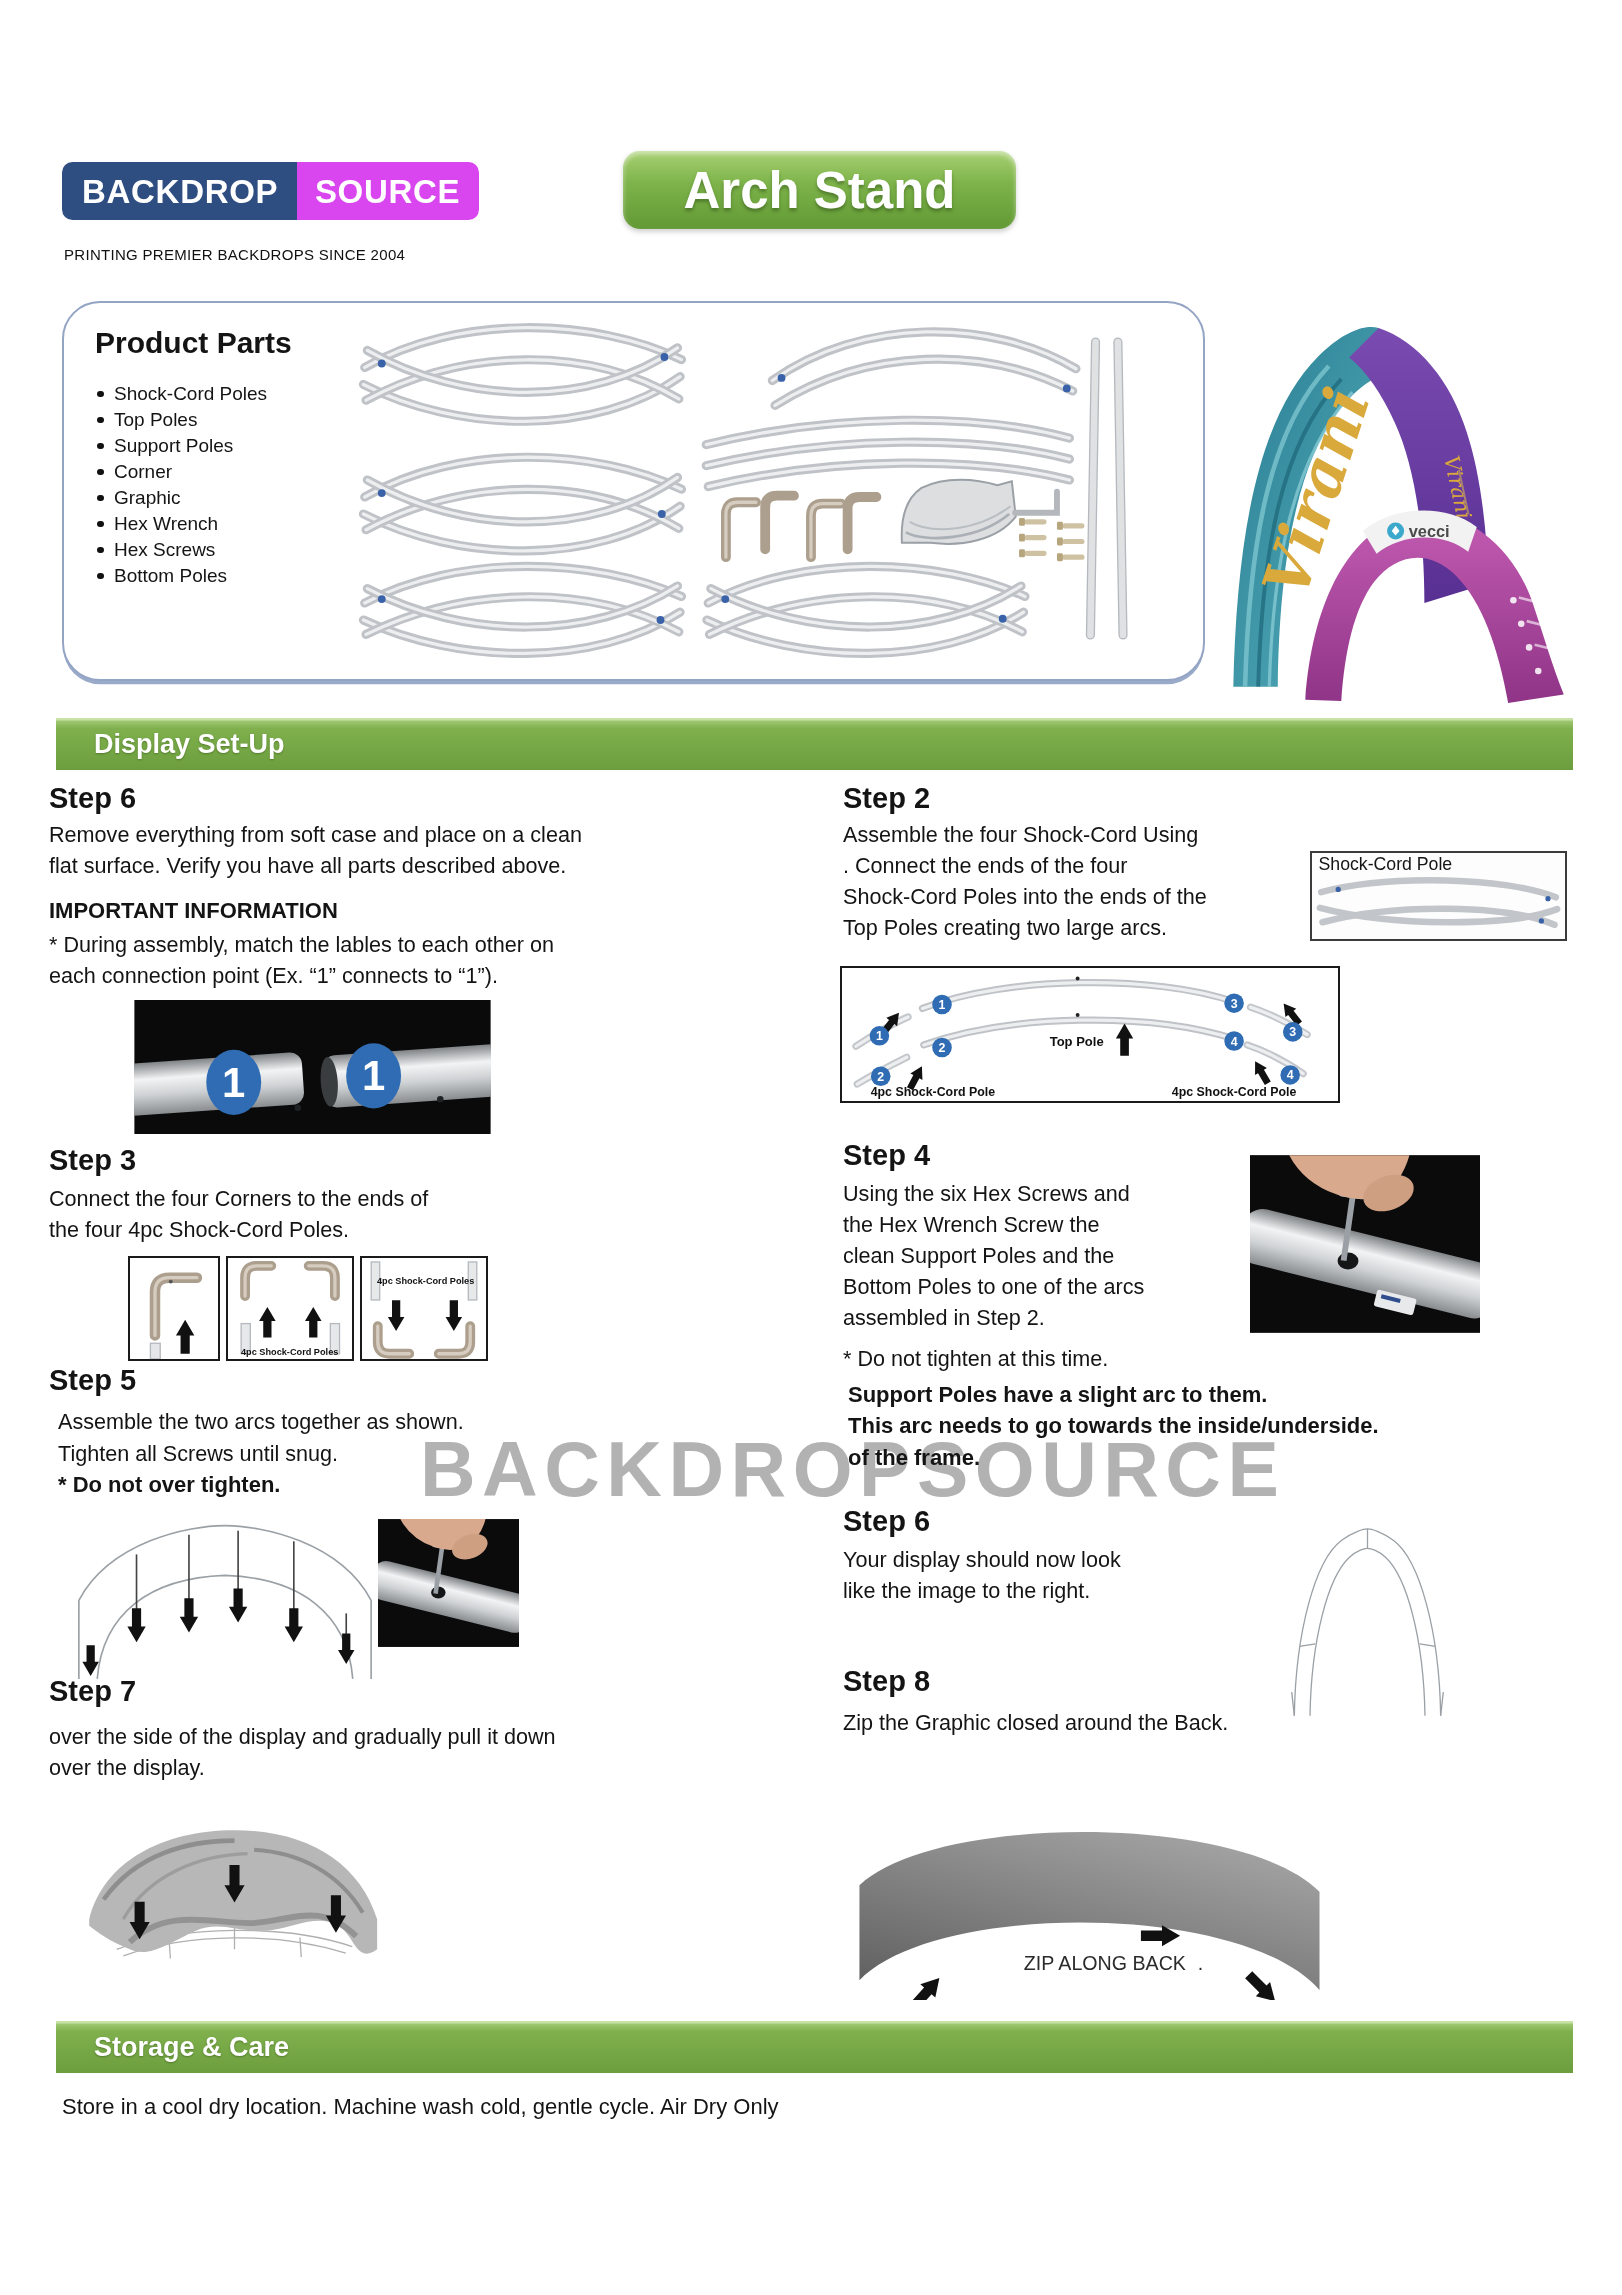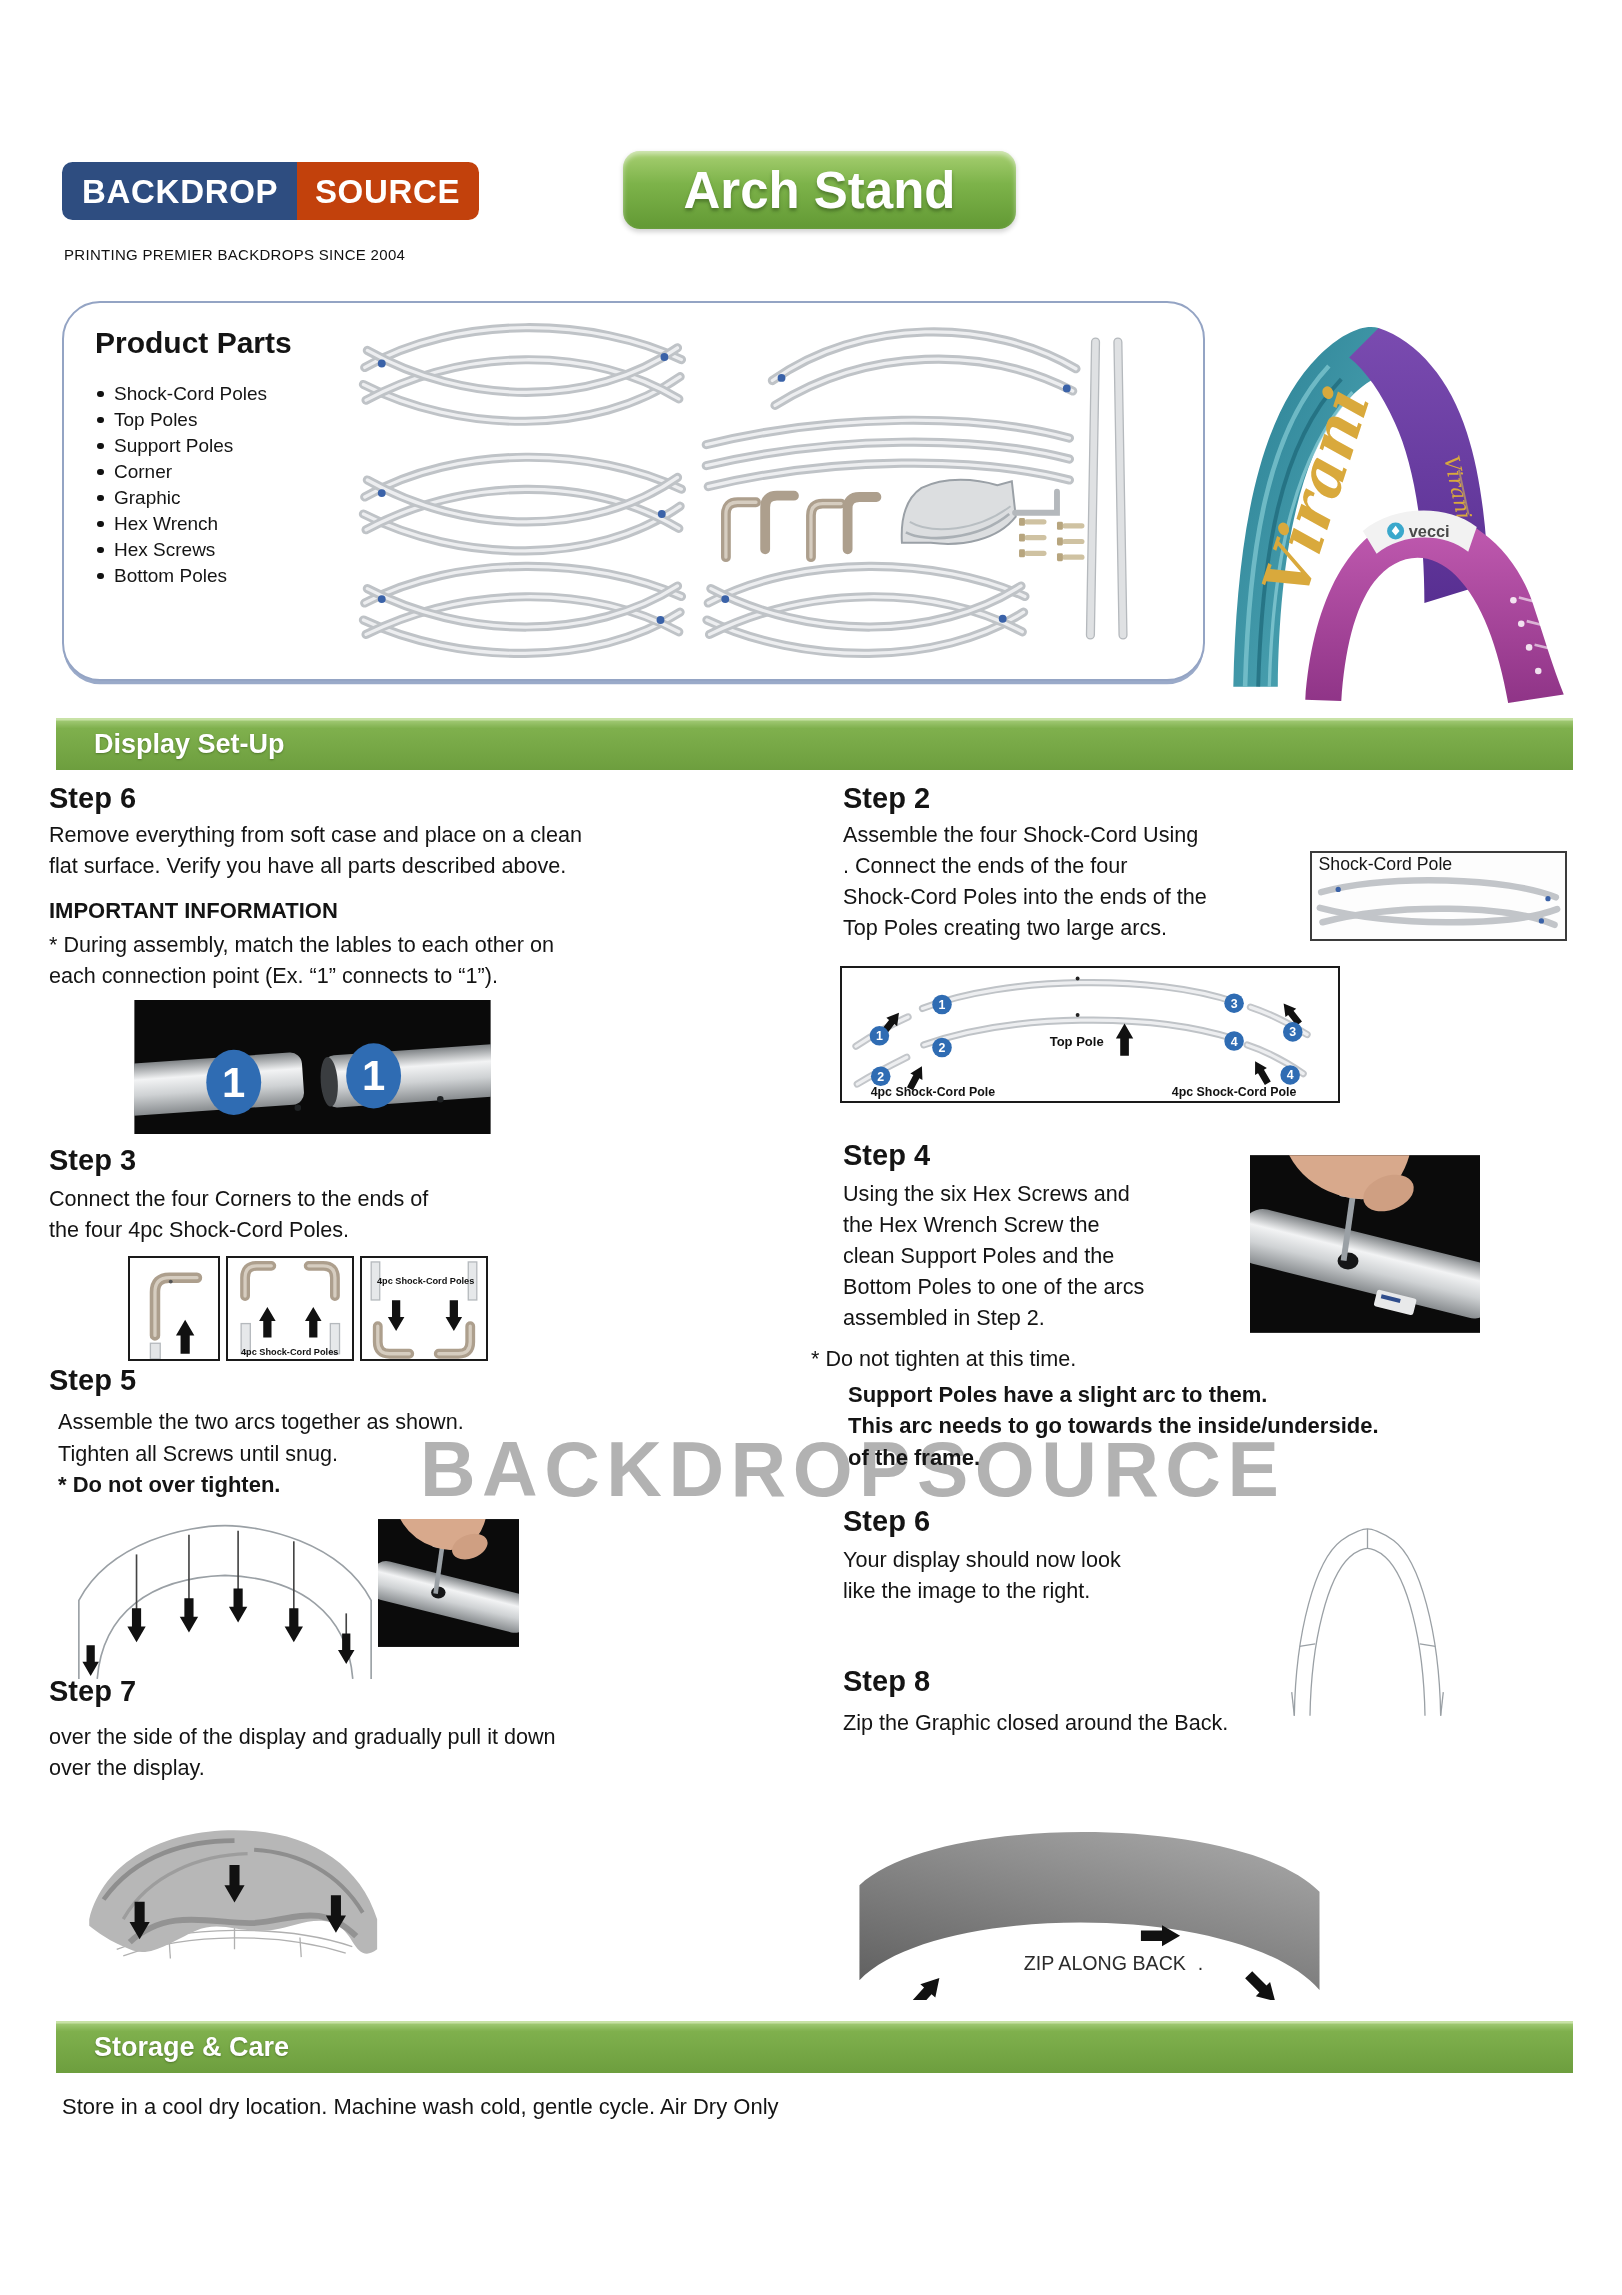--- a/index.html
+++ b/index.html
@@ -4,21 +4,21 @@
 <style>
   html,body { margin:0; padding:0; background:#fff; }
   .page { position:relative; width:1623px; height:2295px; background:#ffffff;
           font-family:"Liberation Sans", sans-serif; overflow:hidden; color:#141414; }
   .abs { position:absolute; }
 
   
   .logo { left:62px; top:162px; display:flex; }
   .logo-seg { color:#fff; font-weight:bold; font-size:33px; padding:10.5px 18.3px 9.2px 18.3px; letter-spacing:0.7px; }
   .logo-blue { background:#2e4d80; border-radius:10.5px 0 0 10.5px;padding-left:20px; }
-  .logo-red  { background:#c2410c; border-radius:0 10.5px 10.5px 0; }
+  .logo-red  { background:#d946ef; border-radius:0 10.5px 10.5px 0; }
   .logo-tagline { left:64px; top:222px; font-size:15px; color:#111; letter-spacing:0.3px;margin-top:24px; }
   .title-btn { left:623px; top:151px; width:393px; height:78px; border-radius:17px;
     background:linear-gradient(180deg,#a8d072 0%,#7db34a 42%,#629934 100%);
     box-shadow: inset 0 3.3px 5.2px rgba(255,255,255,.5), 0 2.6px 5.2px rgba(0,0,0,.18);
     display:flex; align-items:center; justify-content:center; }
   .title-btn span { color:#fff; font-size:51px; font-weight:bold; text-shadow:0 2.6px 3.3px rgba(40,70,20,.45); }
 
   
   .parts-box { left:62px; top:301px; width:1139px; height:376px; background:#fff;
     border:2.6px solid #94a4c4; border-radius:38px; box-shadow:0 4.6px 0 -1.3px #9aaac9; }
@@ -449,21 +449,21 @@
   </div>
 
   <div class="abs step-title layer" style="left:843px; top:1139px">Step 4</div>
   <div class="abs body-text layer" style="left:843px; top:1178px">
     <div>Using the six Hex Screws and</div>
     <div>the Hex Wrench Screw the</div>
     <div>clean Support Poles and the</div>
     <div>Bottom Poles to one of the arcs</div>
     <div>assembled in Step 2.</div>
   </div>
-  <div class="abs body-text layer" style="left:811px; top:1343px">*  Do not tighten at this time.</div>
+  <div class="abs body-text layer" style="left:843px; top:1343px">*  Do not tighten at this time.</div>
   <div class="abs bold-note layer" style="left:848px; top:1382px">Support Poles have a slight arc to them.</div>
   <div class="abs bold-note layer" style="left:848px; top:1413px">This arc needs to go towards the inside/underside.</div>
   <div class="abs bold-note layer" style="left:848px; top:1445px">of the frame.</div>
 
   <svg class="abs layer" style="left:1250px; top:1155px" width="230" height="178" viewBox="0 0 352 272">
     <rect width="352" height="272" fill="#0b0b0b"></rect>
     <g transform="rotate(14 176 170)">
         <rect x="-20" y="122" width="400" height="86" rx="30" fill="url(#cylG)"></rect>
       </g>
     <g transform="rotate(14 220 230)">

